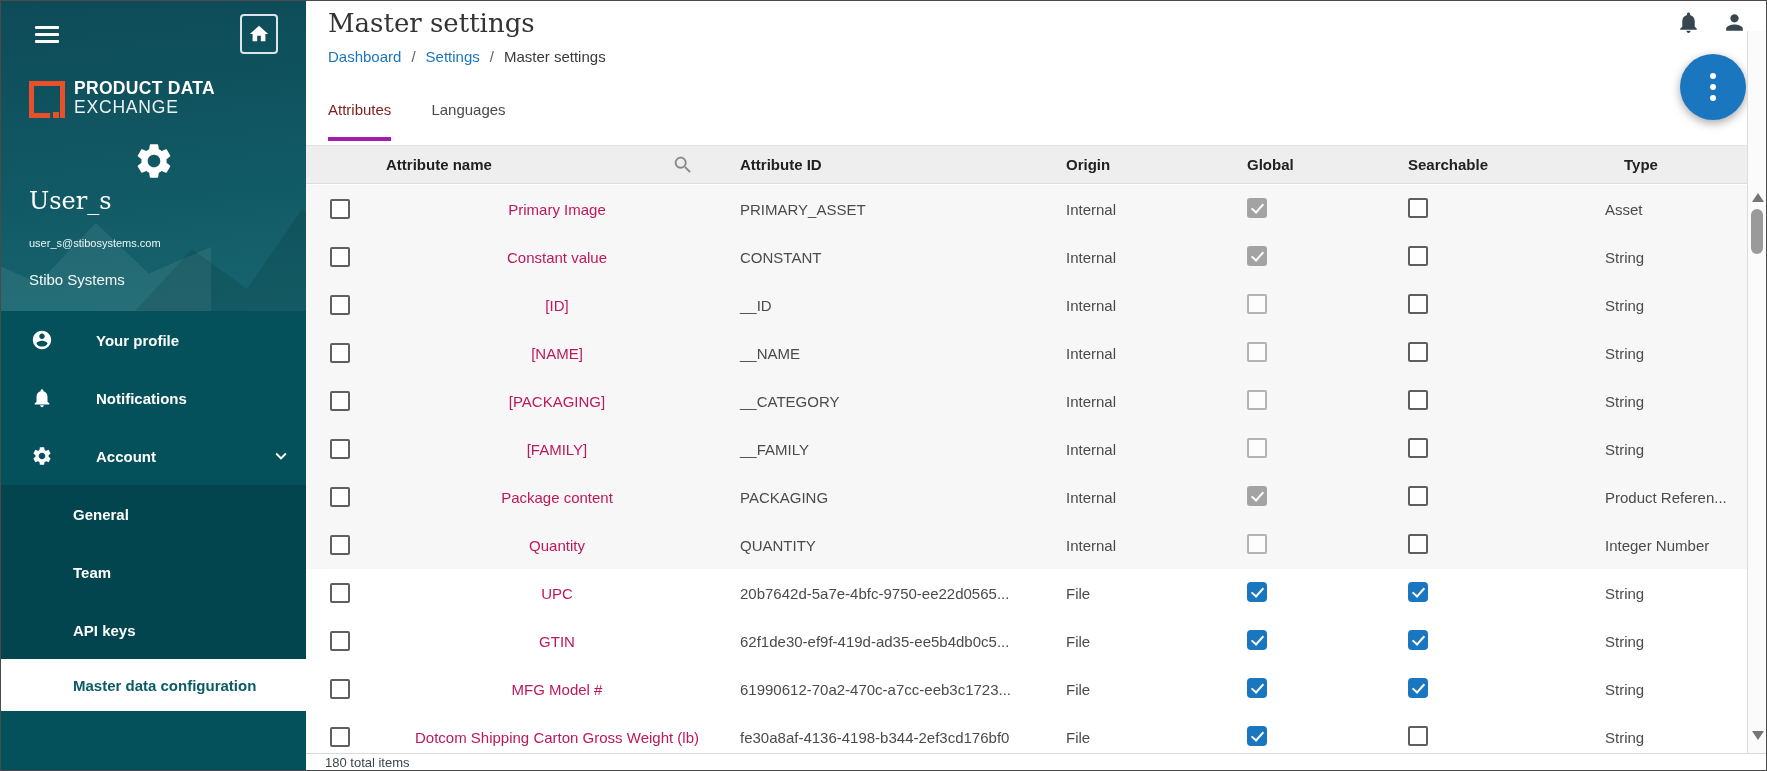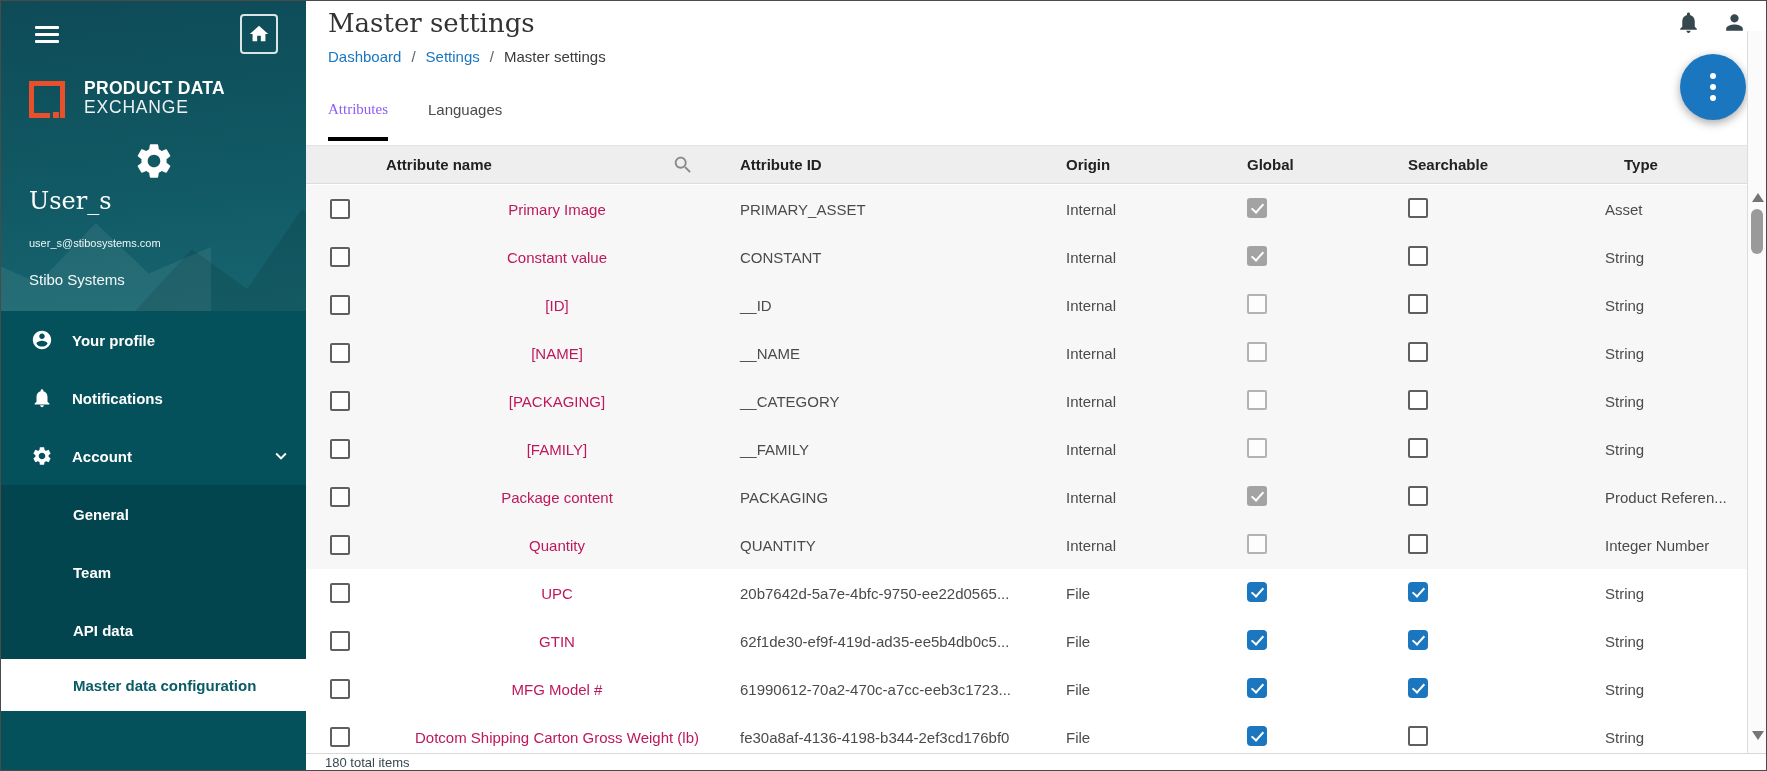--- a/index.html
+++ b/index.html
@@ -20,31 +20,31 @@
               clip-path:polygon(0 100%, 30% 55%, 55% 80%, 80% 30%, 100% 55%, 100% 100%); }
   .hamburger { position:absolute; left:34px; top:25px; width:24px; height:17px; cursor:pointer; z-index:3; }
   .hamburger span { display:block; height:3px; background:#fff; border-radius:1px; margin-bottom:4px; }
   .home-btn { position:absolute; left:239px; top:13px; width:38px; height:40px; border:2px solid rgba(255,255,255,0.85);
               border-radius:4px; display:flex; align-items:center; justify-content:center; color:#fff; z-index:3; }
   .logo { position:absolute; left:28px; top:78px; display:flex; z-index:2; }
   .logo-mark { position:relative; width:36px; height:37px; margin-top:2px;
                border-top:5px solid #e8502b; border-left:5px solid #e8502b; border-right:5px solid #e8502b; }
   .logo-mark::before { content:""; position:absolute; left:0; bottom:0; width:62%; height:5px; background:#e8502b; }
   .logo-mark::after { content:""; position:absolute; right:1px; bottom:0; width:6px; height:6px; background:#e8502b; }
-  .logo-text { margin-left:19px; line-height:19px; letter-spacing:0.3px; }
+  .logo-text { margin-left:9px; line-height:19px; letter-spacing:0.3px; }
   .logo-line1 { font-size:17.5px; font-weight:bold; color:#fff; }
   .logo-line2 { font-size:17.5px; font-weight:300; color:rgba(255,255,255,0.92); letter-spacing:0.8px; }
   .big-gear { position:absolute; left:132px; top:139px; width:42px; height:42px; color:#fff; z-index:2; }
   .user-name { position:absolute; left:28px; top:186px; font-family:"DejaVu Serif", serif;
                font-size:24px; color:#fff; z-index:2; }
   .user-email { position:absolute; left:28px; top:236px; font-size:11px; color:#eef6f7; z-index:2; }
   .company { position:absolute; left:28px; top:270px; font-size:15px; color:#f2f8f9; z-index:2; }
 
   .sb-nav { position:absolute; left:0; top:310px; width:305px; height:174px; background:#05515b; }
-  .nav-item { height:58px; display:flex; align-items:center; padding:0 14px 0 30px; color:#fff; cursor:pointer; }
+  .nav-item { height:58px; display:flex; align-items:center; padding:0 14px 0 30px; color:#fff; cursor:pointer;gap:24px; }
   .nav-item .nico { width:22px; height:22px; flex:0 0 22px; color:#fff; }
   .nav-item .nlabel { margin-left:19px; font-size:15px; font-weight:bold; }
   .nav-item .chev { margin-left:auto; width:22px; height:22px; color:#fff; }
 
   .submenu { position:absolute; left:0; top:484px; width:305px; }
   .sub-item { height:58px; display:flex; align-items:center; padding-left:72px; background:#03454e;
               color:#fff; font-size:15px; font-weight:bold; cursor:pointer; }
   .sub-item.selected { height:52px; background:#ffffff; color:#0a5b66; }
   .sb-fill { position:absolute; left:0; top:710px; width:305px; height:61px; background:#05515b; }
 
@@ -59,21 +59,21 @@
          align-items:center; justify-content:center; gap:5px; cursor:pointer; }
   .fab i { width:6px; height:6px; border-radius:50%; background:#fff; }
 
   .breadcrumb { position:absolute; left:22px; top:47px; font-size:15px; color:#5a5a5a; }
   .breadcrumb a { color:#1b76c0; text-decoration:none; cursor:pointer;margin-top:12px; }
   .crumb-sep { margin:0 10px; color:#616161; }
   .crumb-current { color:#3a3a3a; }
 
   .tabs { position:absolute; left:22px; top:100px; display:flex; gap:40px; }
   .tab { font-size:15px; color:#4a4a4a; padding-bottom:19px; cursor:pointer; }
-  .tab.active { color:#8b5cf6; border-bottom:4px solid #000000;font-family:Liberation Serif, serif; }
+  .tab.active { color:#7f1d1d; border-bottom:4px solid #a21caf; }
 
   
   .grid { display:grid; grid-template-columns:68px 354px 326px 181px 161px 197px 1fr; align-items:center; }
   .thead { position:absolute; left:0; top:144px; width:1580px; height:39px; background:#eeeeee;
            border-top:1px solid #e2e2e2; border-bottom:1px solid #dddddd; }
   .th { font-size:15px; font-weight:bold; color:#212121; padding-left:12px; display:flex; align-items:center; }
   .th.c-first { padding-left:0; }
   .th.c-type { padding-left:31px; }
   .search-ic { margin-left:auto; margin-right:34px; width:22px; height:22px; color:#8a8a8a; cursor:pointer; }
 
@@ -167,21 +167,21 @@
           <svg width="22" height="22" viewBox="0 0 24 24" fill="currentColor">
               <path d="M16.59 8.59L12 13.17 7.41 8.59 6 10l6 6 6-6z"></path>
             </svg>
         </span>
       </div>
     </nav>
 
     <div class="submenu">
       <div class="sub-item">General</div>
       <div class="sub-item">Team</div>
-      <div class="sub-item">API data</div>
+      <div class="sub-item">API keys</div>
       <div class="sub-item selected">Master data configuration</div>
     </div>
     <div class="sb-fill"></div>
   </aside>
 
   <main class="main">
     <h1 class="page-title">Master settings</h1>
 
     <div class="hdr-icons">
       <span class="hicon">

